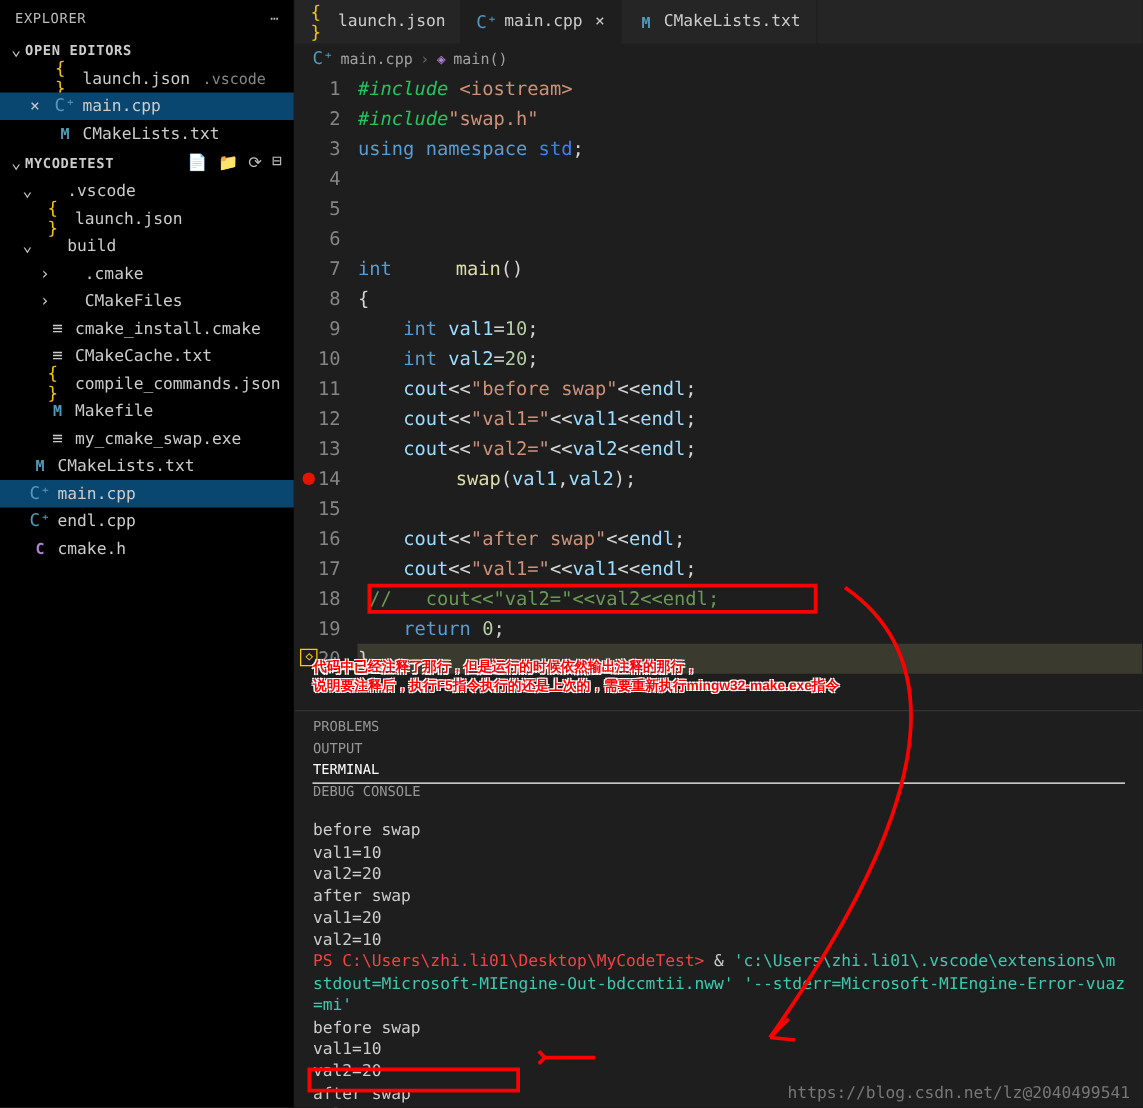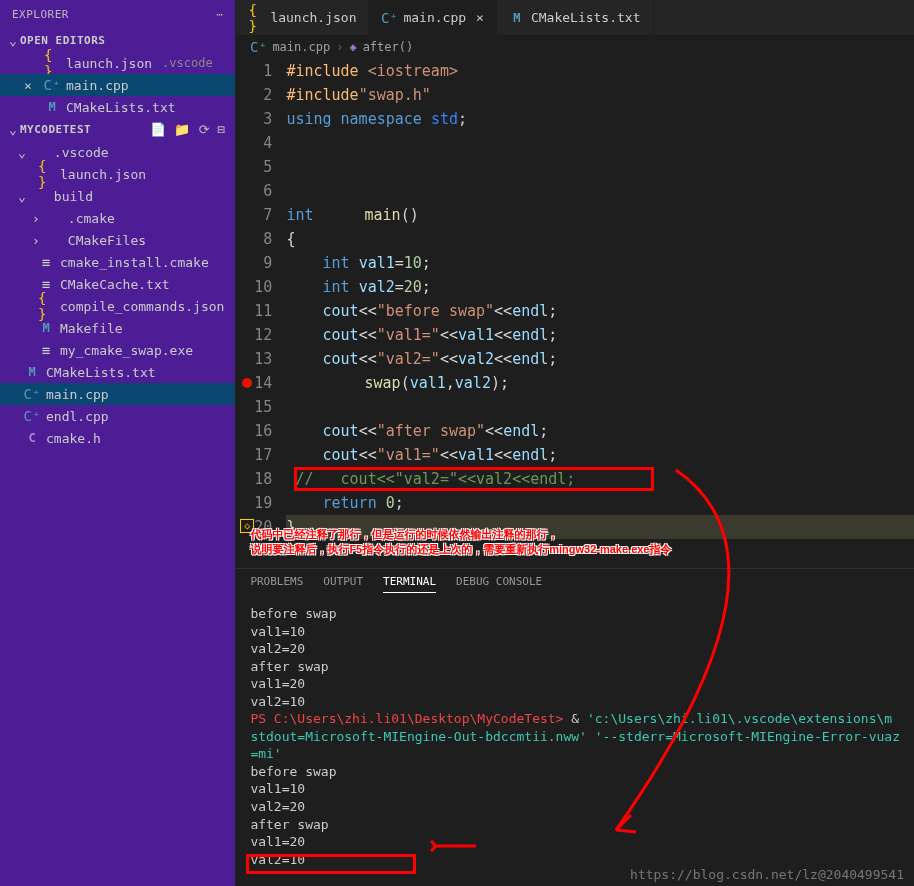--- a/index.html
+++ b/index.html
@@ -1,17 +1,17 @@
 <!DOCTYPE html>
 <html><head>
 <meta charset="utf-8">
 <style>
 * { margin: 0; padding: 0; box-sizing: border-box; }
 body { font-family: "Segoe UI", Consolas, monospace; background: #1e1e1e; color: #cccccc; font-size: 13px; width: 914px; height: 886px; overflow: hidden; display: flex; }
-.sidebar { width: 312px; background: #4c1d95; display: flex; flex-direction: column; border-right: 1px solid #1e1e1e; }
+.sidebar { width: 312px; background: #000000; display: flex; flex-direction: column; border-right: 1px solid #1e1e1e; }
 .sb-header { display: flex; align-items: center; justify-content: space-between; padding: 8px 12px; font-size: 11px; letter-spacing: 0.5px; color: #bbbbbb; }
 .sb-header .dots { cursor: pointer; }
 .sb-section { display: flex; align-items: center; padding: 4px 6px; cursor: pointer; }
 .sb-section .chev { width: 14px; display: flex; justify-content: center; }
 .sb-section-title { font-size: 11px; font-weight: bold; letter-spacing: 0.5px; }
 .sb-items { display: flex; flex-direction: column; }
 .item { display: flex; align-items: center; padding: 2px 0 2px 24px; height: 22px; cursor: pointer; gap: 6px; }
 .item.active { background: #094771; }
 .item .close { width: 14px; color: #ccc; }
 .icon { width: 16px; height: 16px; display: flex; align-items: center; justify-content: center; font-size: 14px; }
@@ -43,27 +43,27 @@
 .cl { height: 24px; line-height: 24px; }
 .cl.hl { background: #3a3a2e; }
 .k { color: #569cd6; }
 .s { color: #ce9178; margin-top: 44px; }
 .f { color: #dcdcaa; margin-left: 42px; }
 .t { color: #3b82f6; }
 .n { color: #b5cea8; }
 .c { color: #6a9955; }
 .v { color: #9cdcfe; }
 .p { color: #d4d4d4; }
-.pp { color: #fdba74; }
+.pp { color: #22c55e; font-style: italic; }
 .redbox { position: absolute; border: 3px solid #ff0000; pointer-events: none; }
 .annotation { position: absolute; color: #ff0000; font-family: "Microsoft YaHei", sans-serif; font-size: 11px; font-weight: bold; text-shadow: 1px 1px 0 #fff, -1px -1px 0 #fff, 1px -1px 0 #fff, -1px 1px 0 #fff; line-height: 1.4; pointer-events: none; }
 .arrow-svg { position: absolute; pointer-events: none; }
 
 .panel { background: #1e1e1e; border-top: 1px solid #333; display: flex; flex-direction: column; }
-.panel-tabs { display: flex; gap: 20px; padding: 6px 14px; font-size: 11px; color: #969696; }
+.panel-tabs { display: flex; padding: 6px 14px; font-size: 11px; color: #969696; flex-direction: column; }
 .panel-tab { cursor: pointer; padding-bottom: 4px; }
 .panel-tab.active { color: #fff; border-bottom: 1px solid #fff; }
 .terminal { font-family: Consolas, monospace; font-size: 13px; padding: 6px 14px; line-height: 1.35; color: #cccccc; white-space: pre; overflow: hidden; }
 .term-cyan { color: #3dc9b0; }
 .term-yellow { color: #ef4444; }
 .watermark { position: absolute; bottom: 4px; right: 10px; color: #777; font-size: 13px; }
 </style>
 </head>
 <body>
 
@@ -200,21 +200,21 @@
       <span class="icon icon-m">M</span>
       <span>CMakeLists.txt</span>
 
     </div>
     </div>
   <div class="breadcrumb">
     <span class="icon icon-cpp">C⁺</span>
     <span>main.cpp</span>
     <span class="sep">›</span>
     <span style="color:#b180d7;">◈</span>
-    <span>after()</span>
+    <span>main()</span>
   </div>
 
   <div class="editor">
     <div class="gutter" id="gutter">
         <div class="ln">1</div>
         <div class="ln">2</div>
         <div class="ln">3</div>
         <div class="ln">4</div>
         <div class="ln">5</div>
         <div class="ln">6</div>

